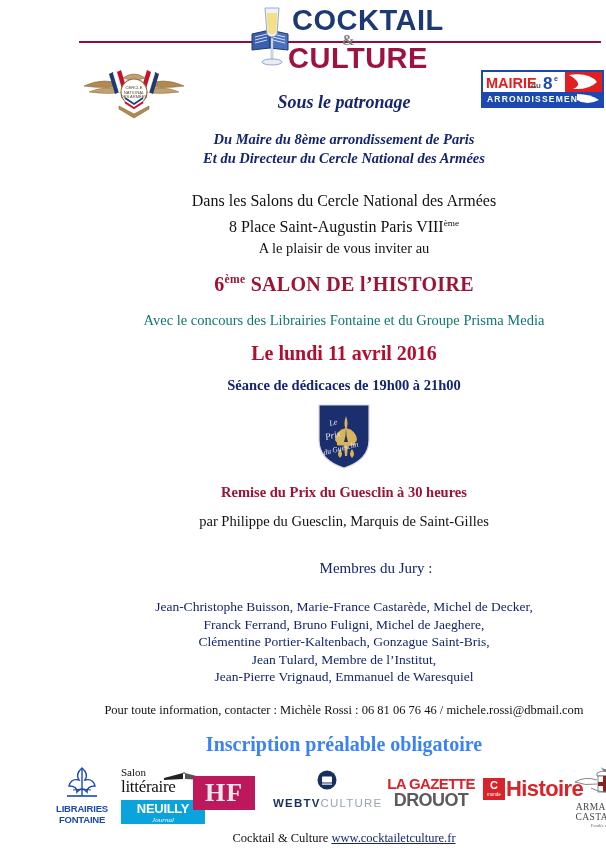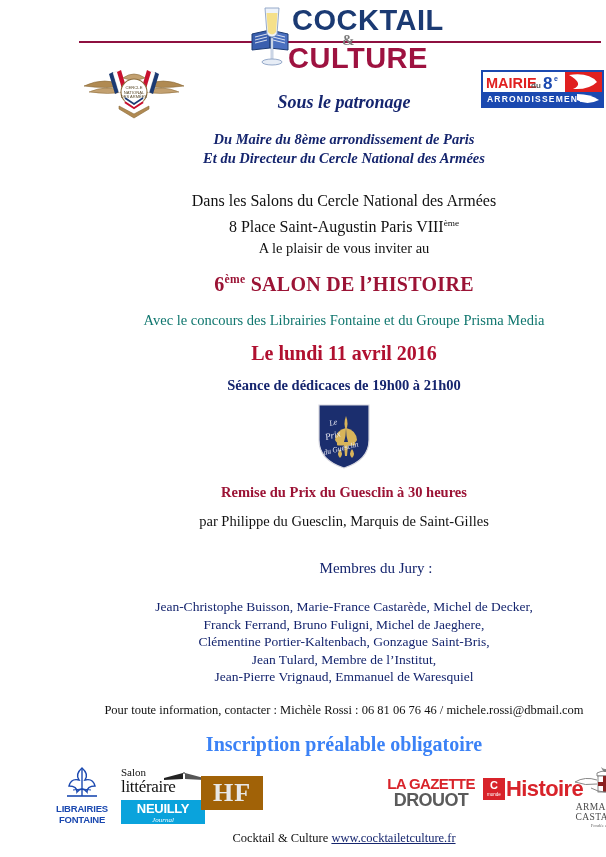--- a/index.html
+++ b/index.html
@@ -143,21 +143,21 @@
   .neuilly-t{
     font-family:"Liberation Sans",sans-serif;font-weight:bold;
     font-size:13px;color:#ffffff;text-align:center;line-height:17px;
     letter-spacing:-0.3px;
   }
   .neuilly-s{
     font-family:"Liberation Serif",serif;font-style:italic;
     font-size:7px;color:#ffffff;text-align:center;line-height:6px;
   }
   
-  .hf{left:160px;top:10px;width:62px;height:34px;background:#a16207;}
+  .hf{left:152px;top:10px;width:62px;height:34px;background:#be185d;}
   .hf-t{
     font-family:"Liberation Serif",serif;font-weight:bold;
     font-size:26px;color:#e8e8e8;text-align:center;line-height:34px;
     letter-spacing:1px;
   }
   
   .wtv{left:232px;top:4px;width:108px;height:48px;text-align:center;}
   .wtv-t{
     font-family:"Liberation Sans",sans-serif;font-size:11.5px;
     letter-spacing:1.2px;margin-top:3px;
@@ -368,20 +368,28 @@
       <div class="neuilly">
         <div class="neuilly-t">NEUILLY</div>
         <div class="neuilly-s">Journal</div>
       </div>
     </div>
 
     <div class="flogo hf">
       <div class="hf-t">HF</div>
     </div>
 
+    <div class="flogo wtv">
+      <svg width="20" height="20" viewBox="0 0 20 20">
+        <circle cx="10" cy="10" r="9.5" fill="#17305e"></circle>
+        <rect x="5" y="6.5" width="10" height="6" rx="0.8" fill="#ffffff"></rect>
+        <rect x="5" y="13.5" width="10" height="1.2" fill="#ffffff"></rect>
+      </svg>
+      <div class="wtv-t"><span class="wtv-b">WEBTV</span><span class="wtv-g">CULTURE</span></div>
+    </div>
 
     <div class="flogo gz">
       <div class="gz-1">LA GAZETTE</div>
       <div class="gz-2">DROUOT</div>
     </div>
 
     <div class="flogo hist">
       <div class="hist-box">
         <div class="hist-box-t">C</div>
         <div class="hist-box-s">monde</div>

